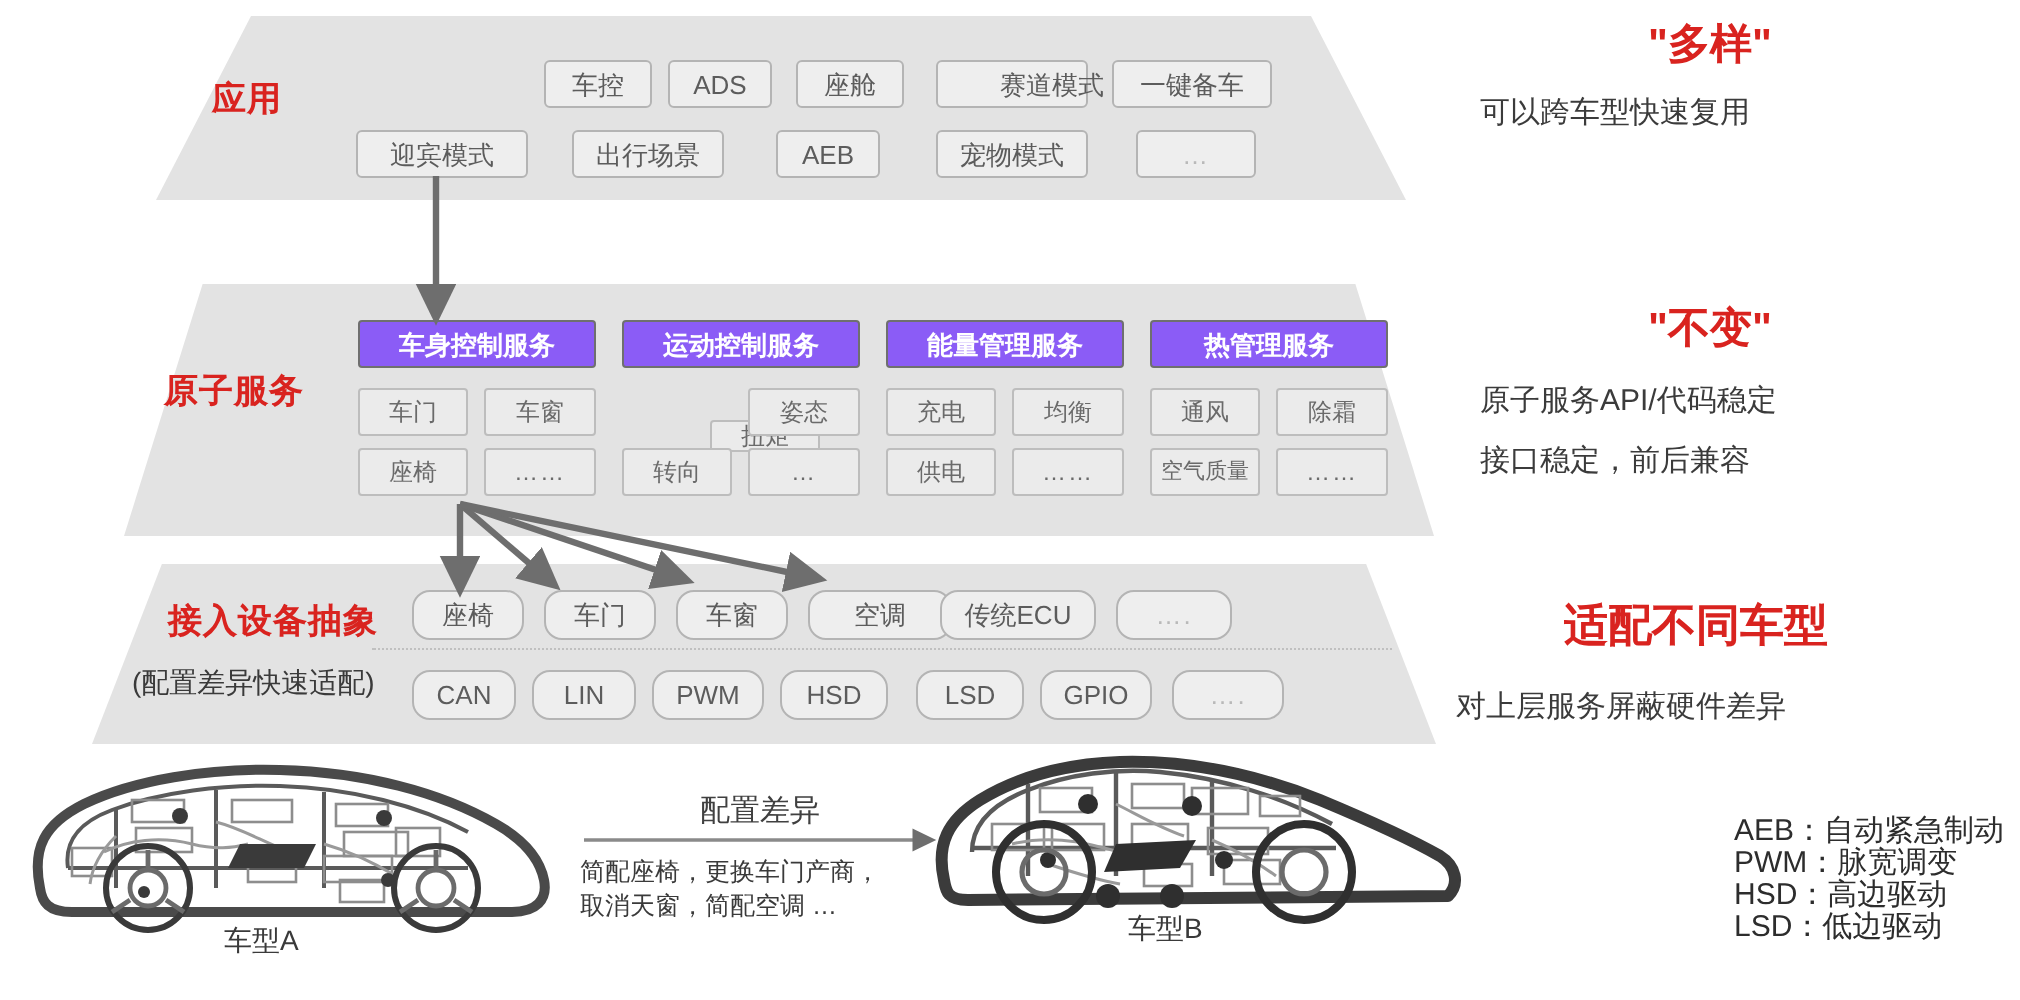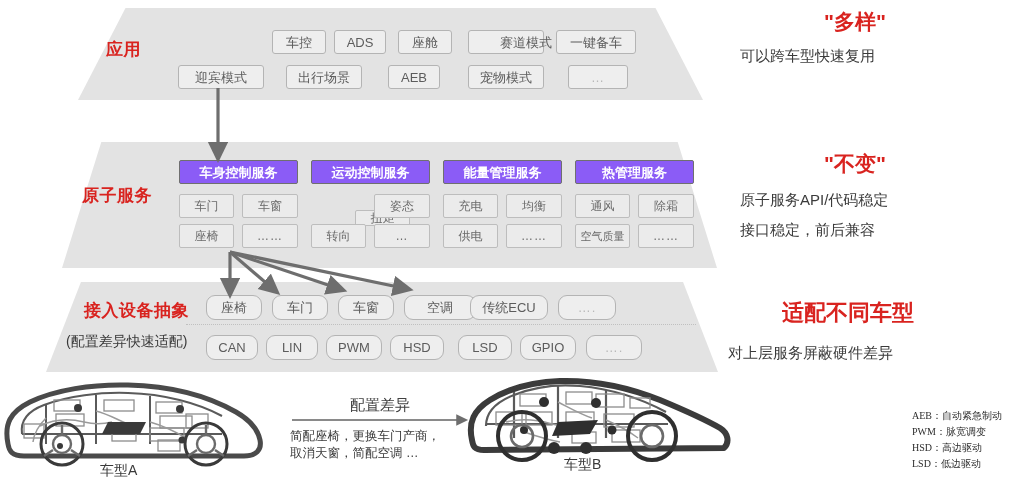--- a/index.html
+++ b/index.html
@@ -86,22 +86,22 @@
   }
   .ann-line {
     color: #3b3b3b;
     font-size: 15px;
   }
   .ann-title.big { font-size: 22px; }
 
   
   .legend { position: absolute; right: 8px; top: 408px; }
   .legend div {
-    font-family: Liberation Serif, serif;
-    font-size: 10px;
+    font-family: Liberation Sans, sans-serif;
+    font-size: 15px;
     color: #2d2d2d;
     line-height: 16px;
     white-space: nowrap;
   }
 
   
   .carwrap { position: absolute; }
   .carlabel {
     position: absolute;
     color: #3a3a3a;
@@ -219,21 +219,21 @@
     <div class="ann-line" style="margin-top:16px;">对上层服务屏蔽硬件差异</div>
   </div>
 
   <div class="legend">
     <div>AEB：自动紧急制动</div>
     <div>PWM：脉宽调变</div>
     <div>HSD：高边驱动</div>
     <div>LSD：低边驱动</div>
   </div>
 
-  <div class="carwrap" style="left:0; top:378px; width:270px; height:92px;">
+  <div class="carwrap" style="left:12px; top:378px; width:270px; height:92px;">
     <svg viewBox="0 0 270 92" width="270" height="92">
       <g fill="none" stroke="#4a4a4a" stroke-width="5" stroke-linejoin="round" stroke-linecap="round">
         <path d="M8,66 C4,46 10,34 30,24 C55,12 92,6 128,7 C170,8 208,18 236,34
                  C250,42 258,52 260,62 C262,72 256,78 244,78 L24,78 C12,78 9,73 8,66 Z"></path>
       </g>
       <g fill="none" stroke="#5a5a5a" stroke-width="2">
         <path d="M22,56 C20,42 28,33 44,27 C68,18 100,14 128,15 C164,16 198,25 222,38"></path>
         <path d="M46,27 L46,66 M96,17 L96,66 M150,18 L150,66"></path>
         <path d="M22,56 L222,56"></path>
       </g>

